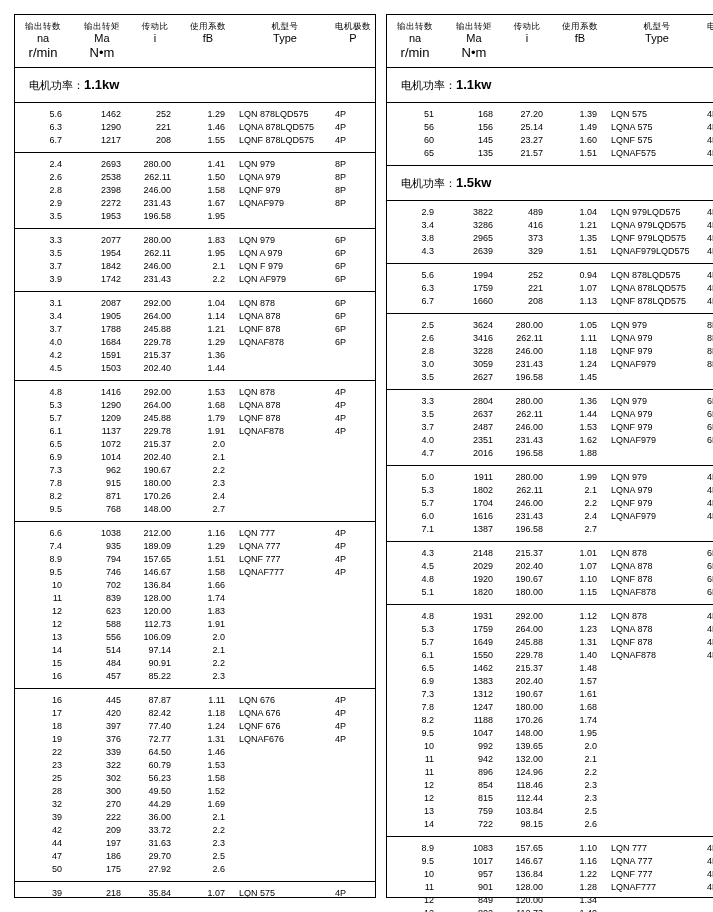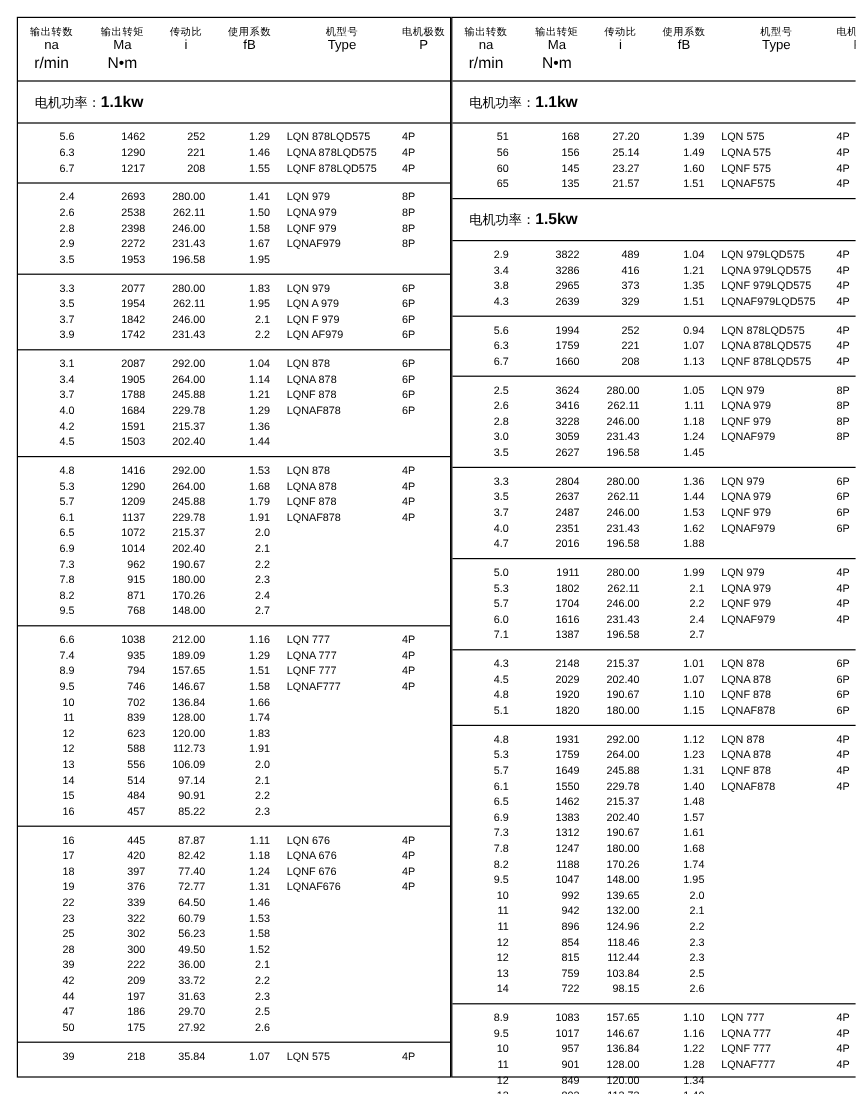--- a/index.html
+++ b/index.html
@@ -1,18 +1,18 @@
 <!DOCTYPE html>
 <html><head>
 <meta charset="utf-8">
 <style>
   html,body{margin:0;padding:0;background:#ffffff;}
   body{font-family:"Liberation Sans", sans-serif;color:#000;}
   .page{width:713px;height:912px;position:relative;box-sizing:border-box;padding:14px 14px;}
-  .cols{display:flex;height:884px;}
+  .cols{display:flex;gap:10px;height:884px;}
   .col{flex:1;border:1px solid #000;box-sizing:border-box;display:flex;flex-direction:column;}
   .hdr{border-bottom:1px solid #000;padding:6px 0 5px 0;}
   .hdr-row{display:flex;align-items:flex-start;}
   .hcell{text-align:center;font-size:9px;line-height:1.25;}
   .hcell .l1{font-size:8.5px;letter-spacing:.5px;}
   .hcell .l2{font-size:11px;font-weight:normal;}
   .hcell .l3{font-size:13px;}
   .w-na{width:56px;}
   .w-ma{width:62px;}
   .w-i{width:44px;}
@@ -473,20 +473,28 @@
             </div>
             <div class="rowline">
               <div class="cell-na">28</div>
               <div class="cell-ma">300</div>
               <div class="cell-i">49.50</div>
               <div class="cell-fb">1.52</div>
               <div class="cell-type">&nbsp;</div>
               <div class="cell-p">&nbsp;</div>
             </div>
             <div class="rowline">
+              <div class="cell-na">32</div>
+              <div class="cell-ma">270</div>
+              <div class="cell-i">44.29</div>
+              <div class="cell-fb">1.69</div>
+              <div class="cell-type">&nbsp;</div>
+              <div class="cell-p">&nbsp;</div>
+            </div>
+            <div class="rowline">
               <div class="cell-na">39</div>
               <div class="cell-ma">222</div>
               <div class="cell-i">36.00</div>
               <div class="cell-fb">2.1</div>
               <div class="cell-type">&nbsp;</div>
               <div class="cell-p">&nbsp;</div>
             </div>
             <div class="rowline">
               <div class="cell-na">42</div>
               <div class="cell-ma">209</div>

